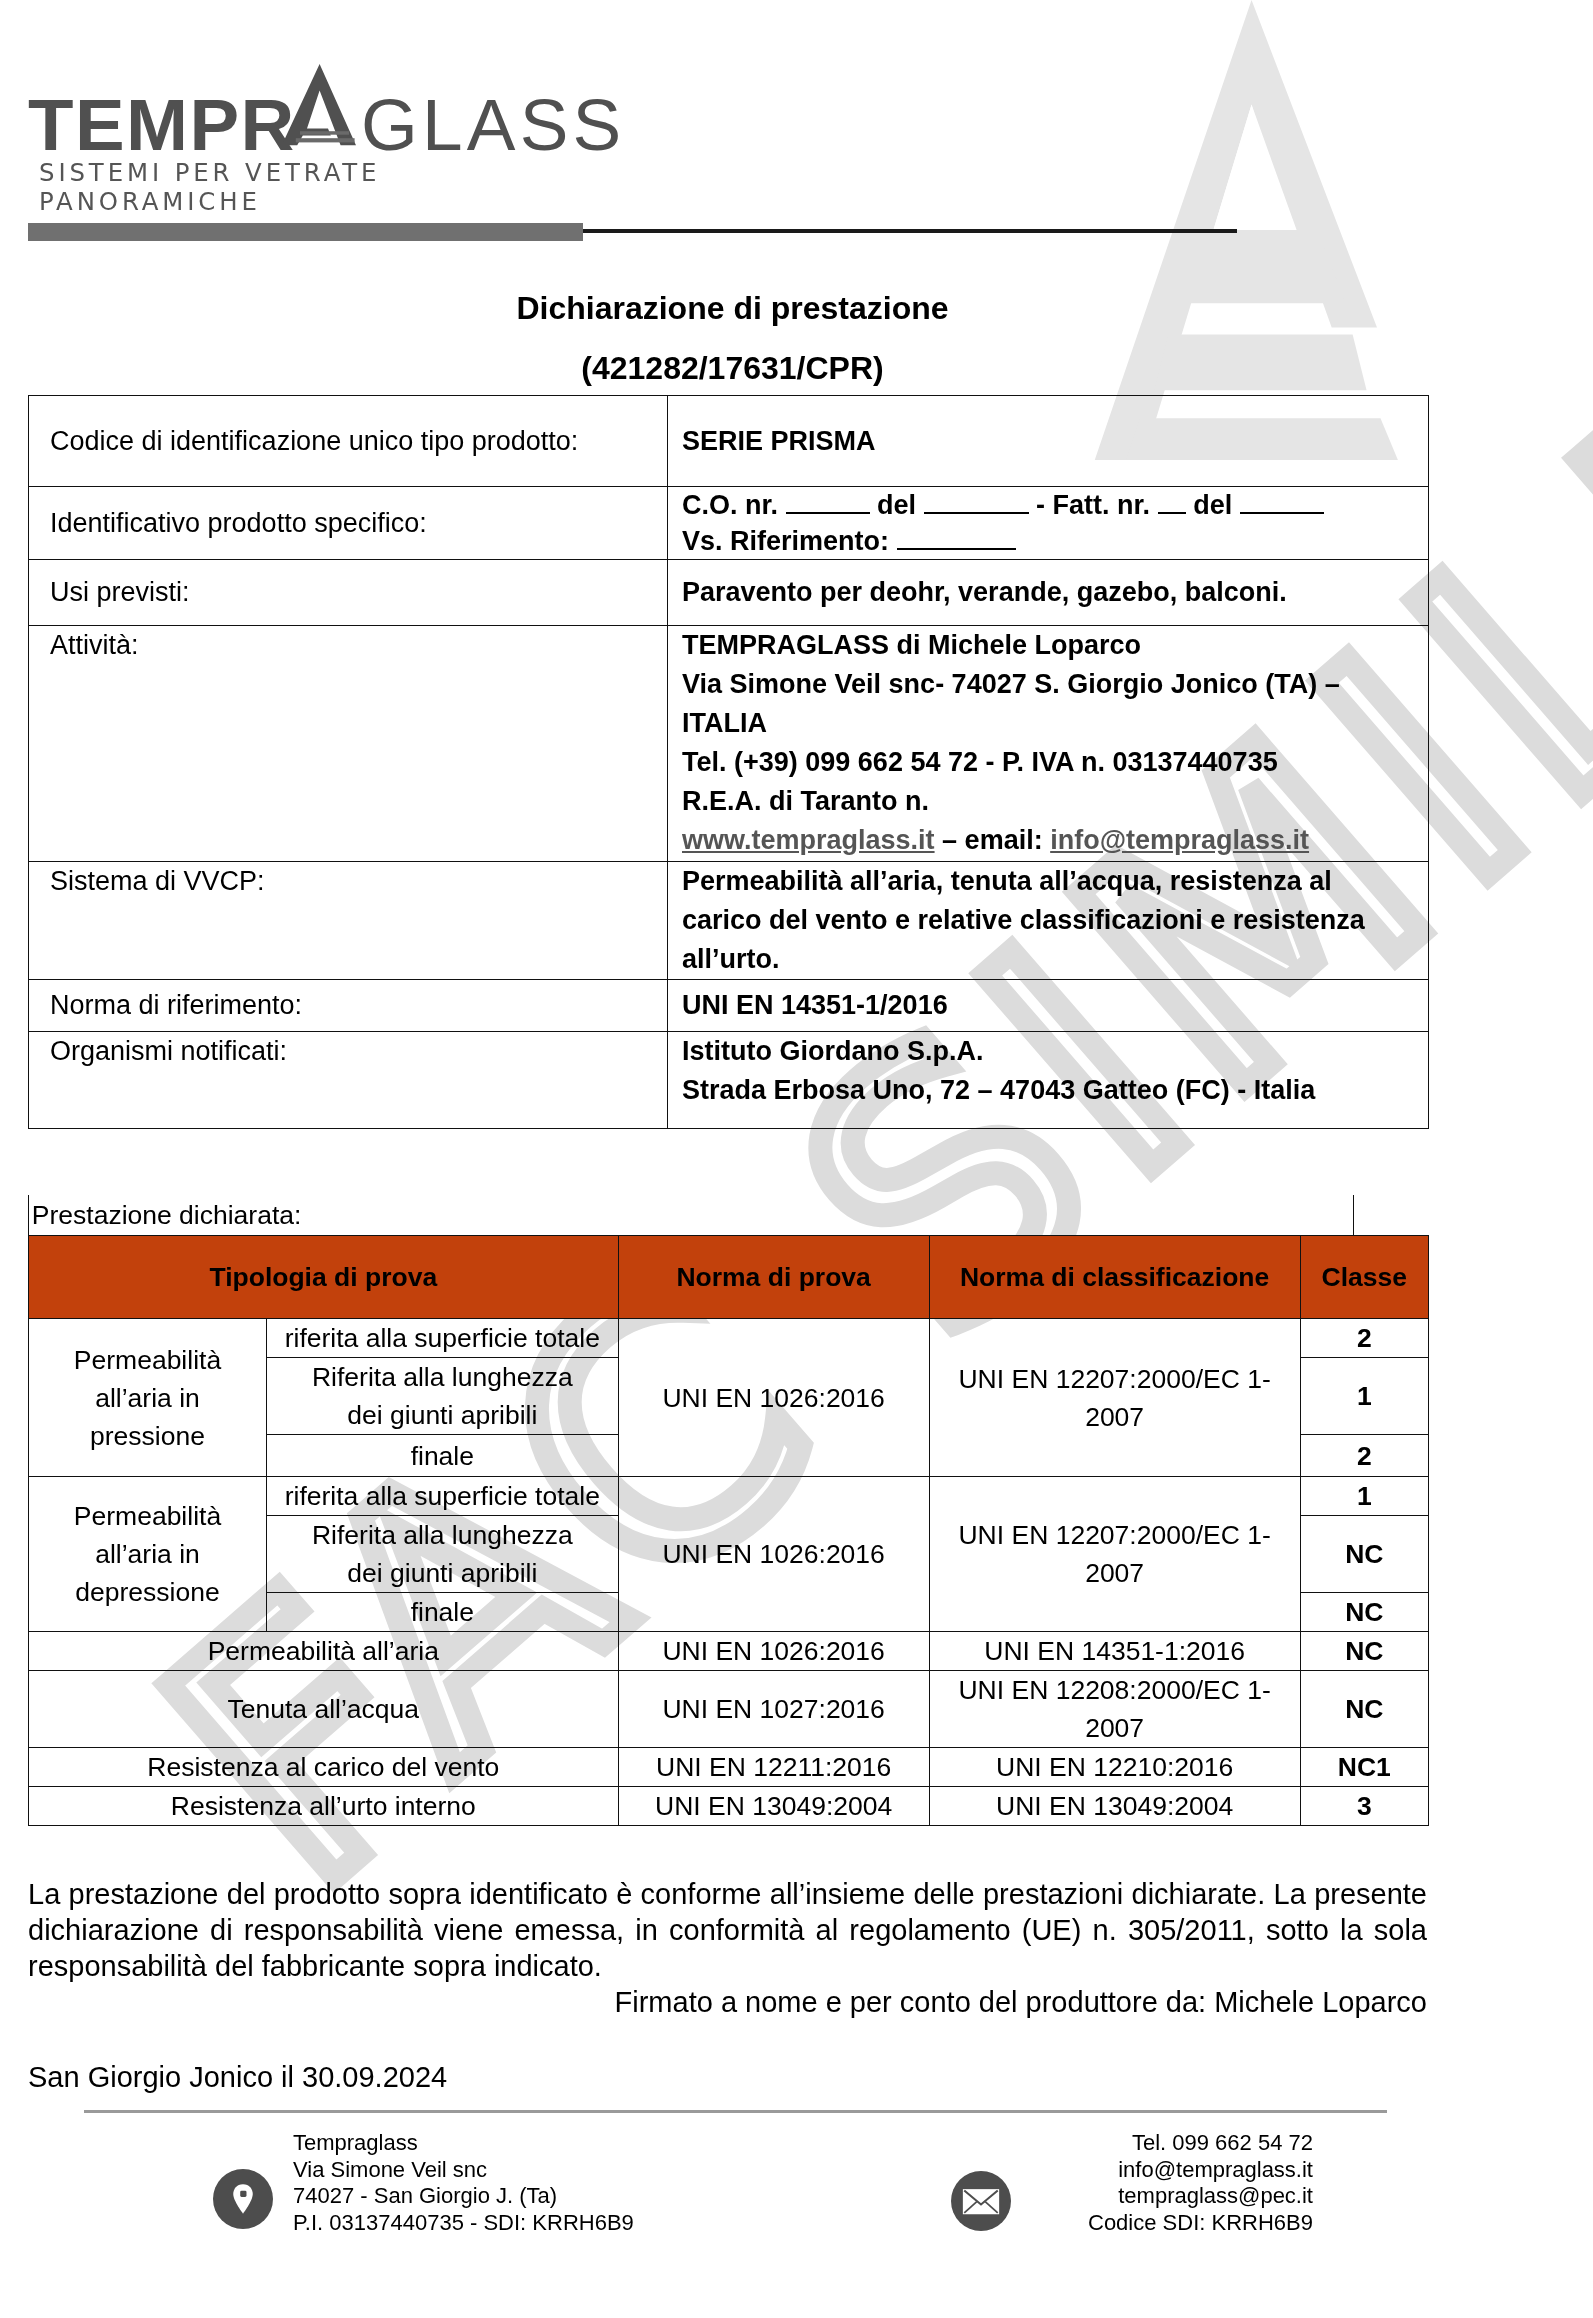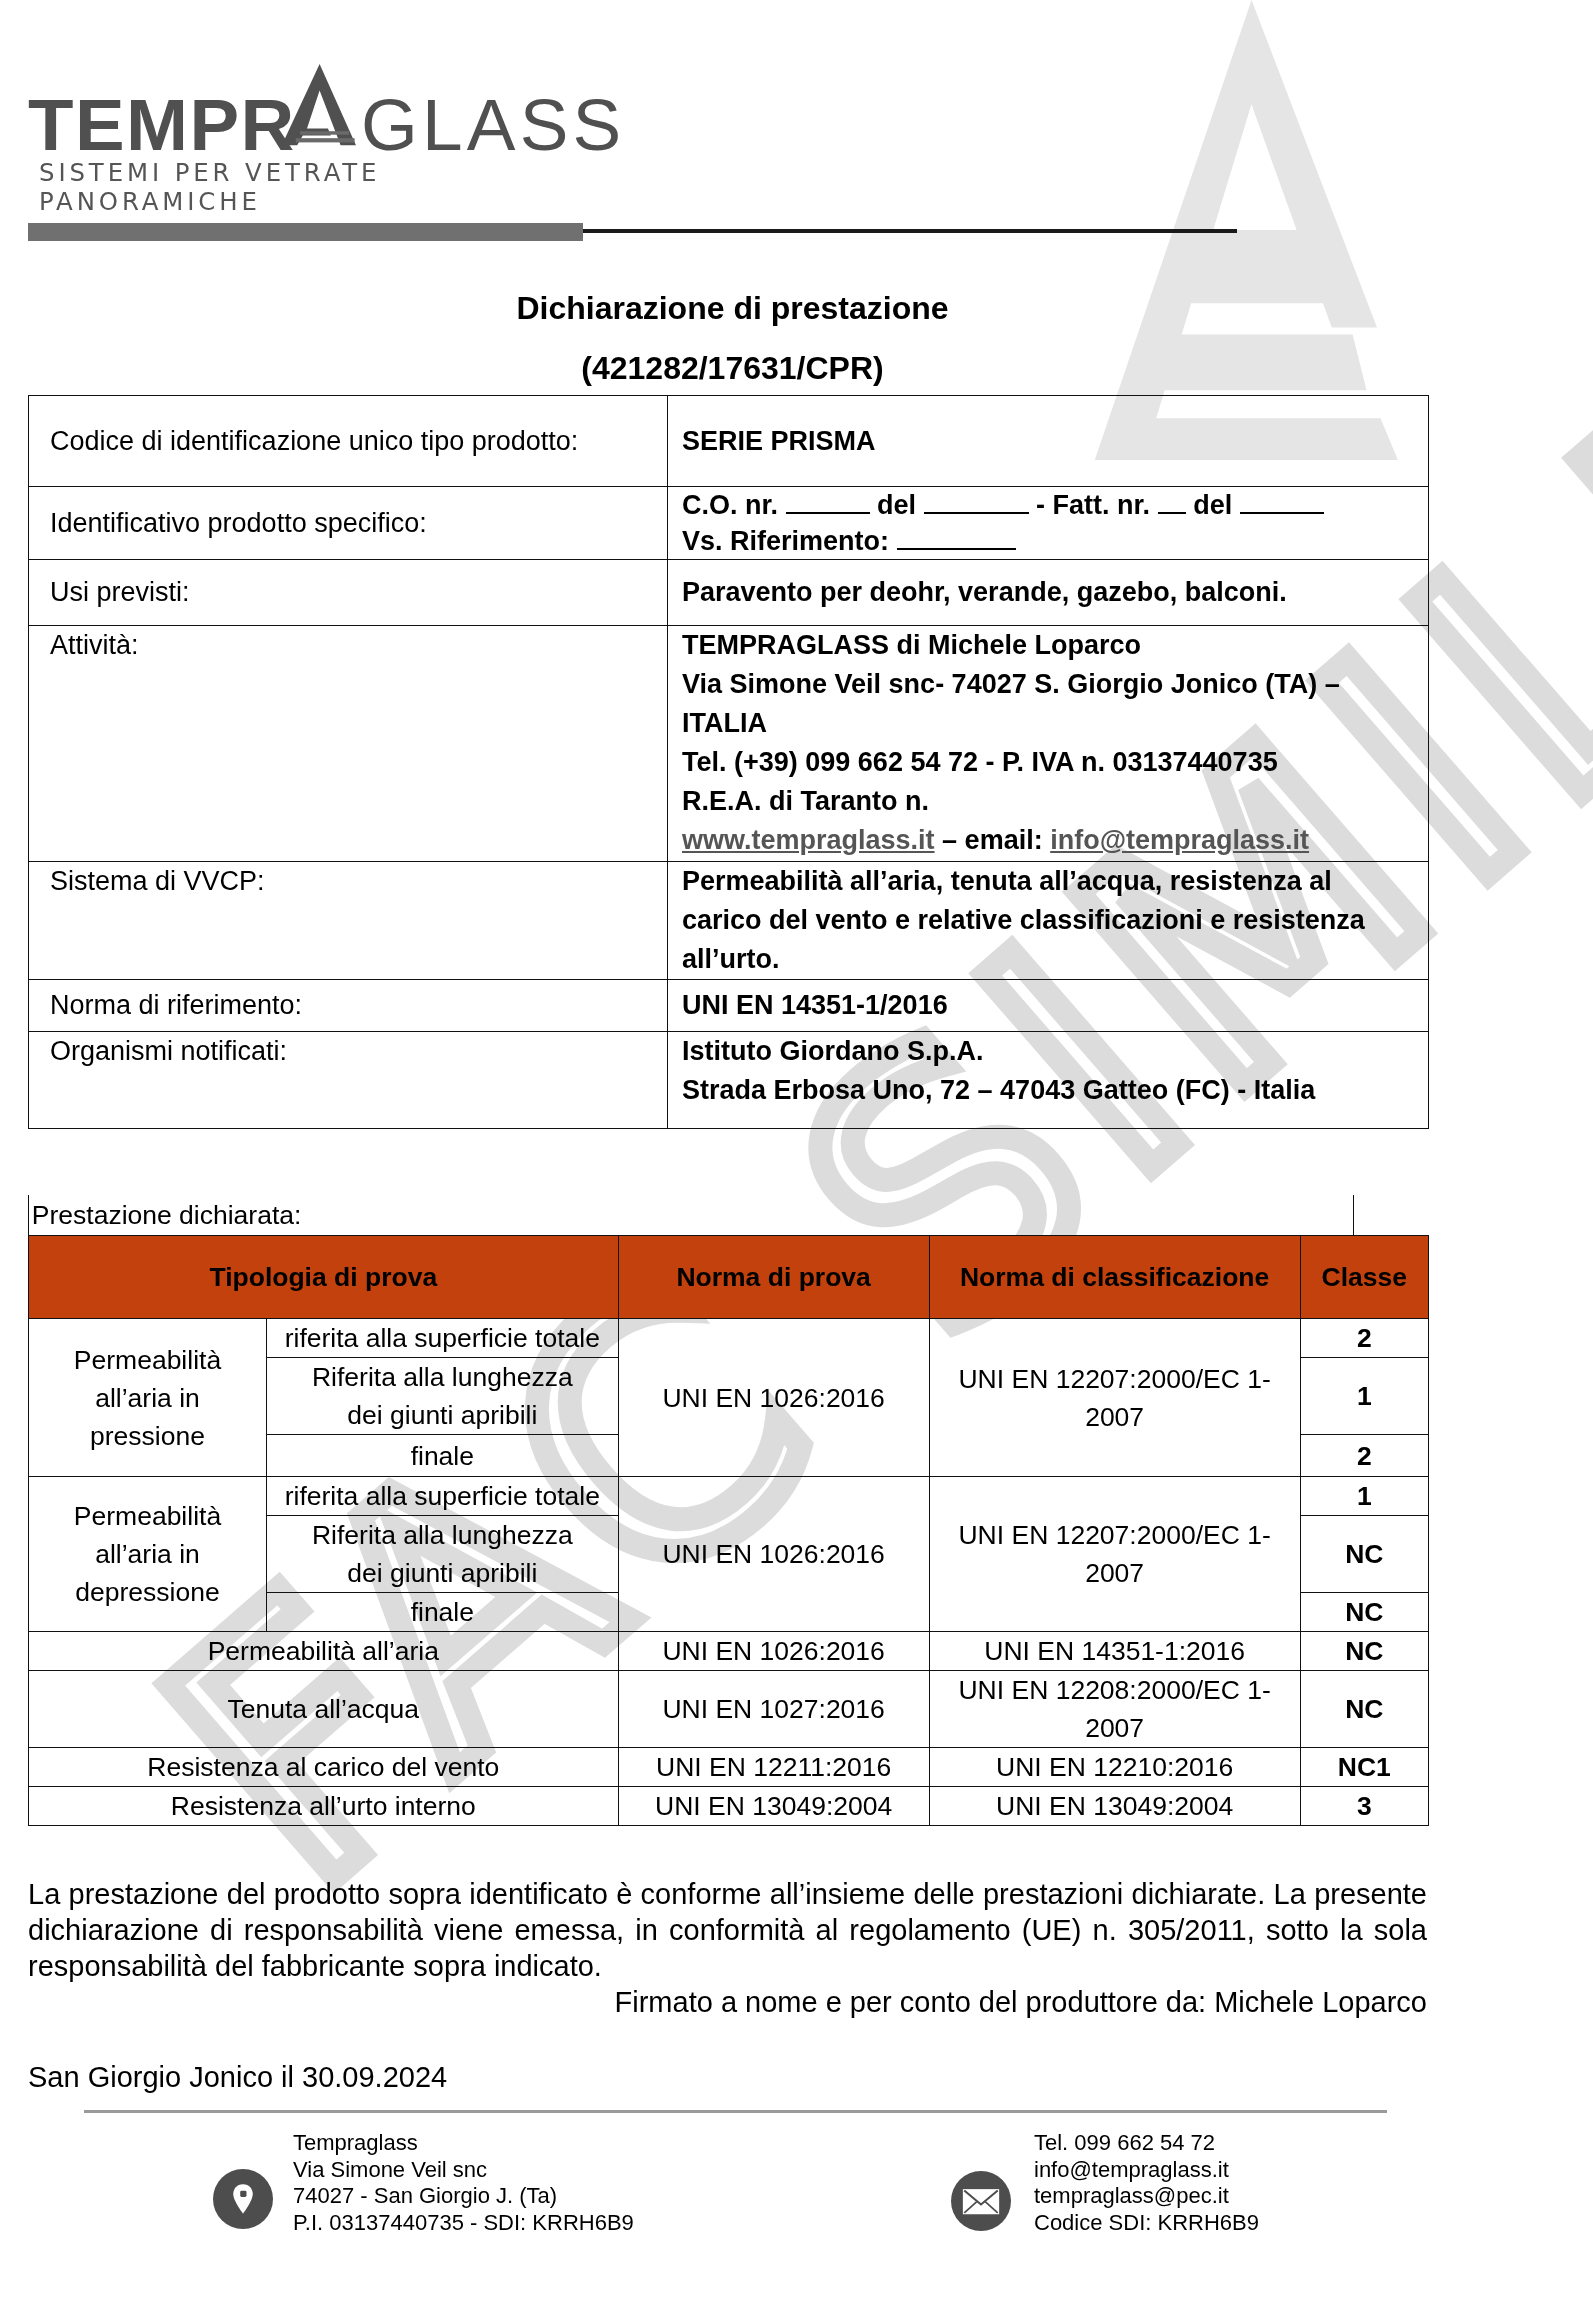--- a/index.html
+++ b/index.html
@@ -38,21 +38,21 @@
   #perf th { background:#c2410c; font-size:26.5px; font-weight:bold; height:80px; line-height:36px; }
   #perf td { font-size:26.5px; text-align:center; line-height:38px; padding:0 4.2px; }
   #perf td.cls { font-weight:bold; width:119px; }
   .footer-sep { position:absolute; left:84px; top:2110px; width:1303px; height:2.8px; background:#9a9a9a; z-index:2; }
   .body-text { position:absolute; left:28px; width:1399px; font-family:"Liberation Sans", sans-serif; font-size:29px; line-height:36px; z-index:2; }
   #declaration { top:1876px; text-align:justify; }
   #declaration .last { text-align:right; }
   #place-date { top:2059px; }
   .fcol { position:absolute; font-family:"Liberation Sans", sans-serif; font-size:22px; line-height:26.5px; z-index:2; }
   #fcol-left { left:293px; top:2130px; }
-  #fcol-right { left:1034px; top:2130px; }
+  #fcol-right { left:1088px; top:2130px;text-align:right; }
   .ficon { position:absolute; width:60px; height:60px; border-radius:50%; background:#4d4d4d; z-index:2; }
   #icon-pin { left:213px; top:2169px; }
   #icon-mail { left:951px; top:2171px; }
 </style>
 </head>
 <body>
 
 <svg id="bg-logo" viewBox="0 0 760 660">
   <polygon points="365,0 545,470 480,470 365,150 210,660 140,660" fill="#e5e5e5"></polygon>
   <polygon points="365,150 430,380 295,380 330,265" fill="#ffffff"></polygon>

